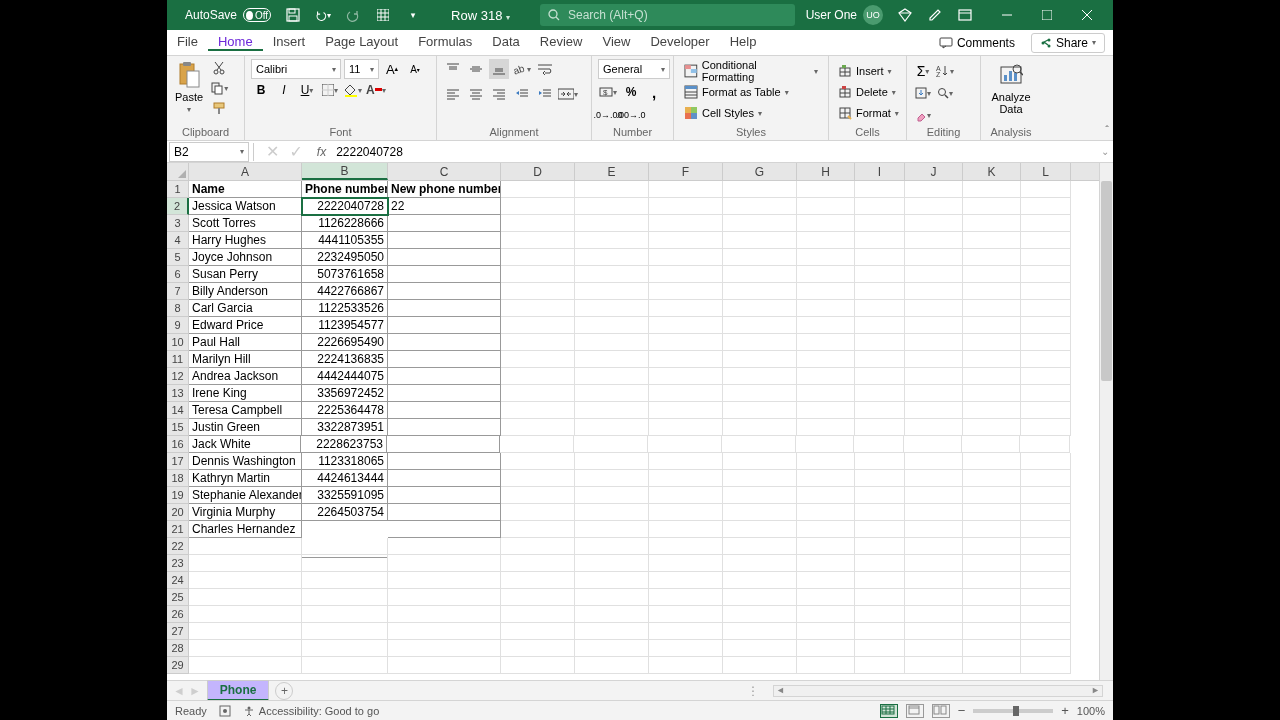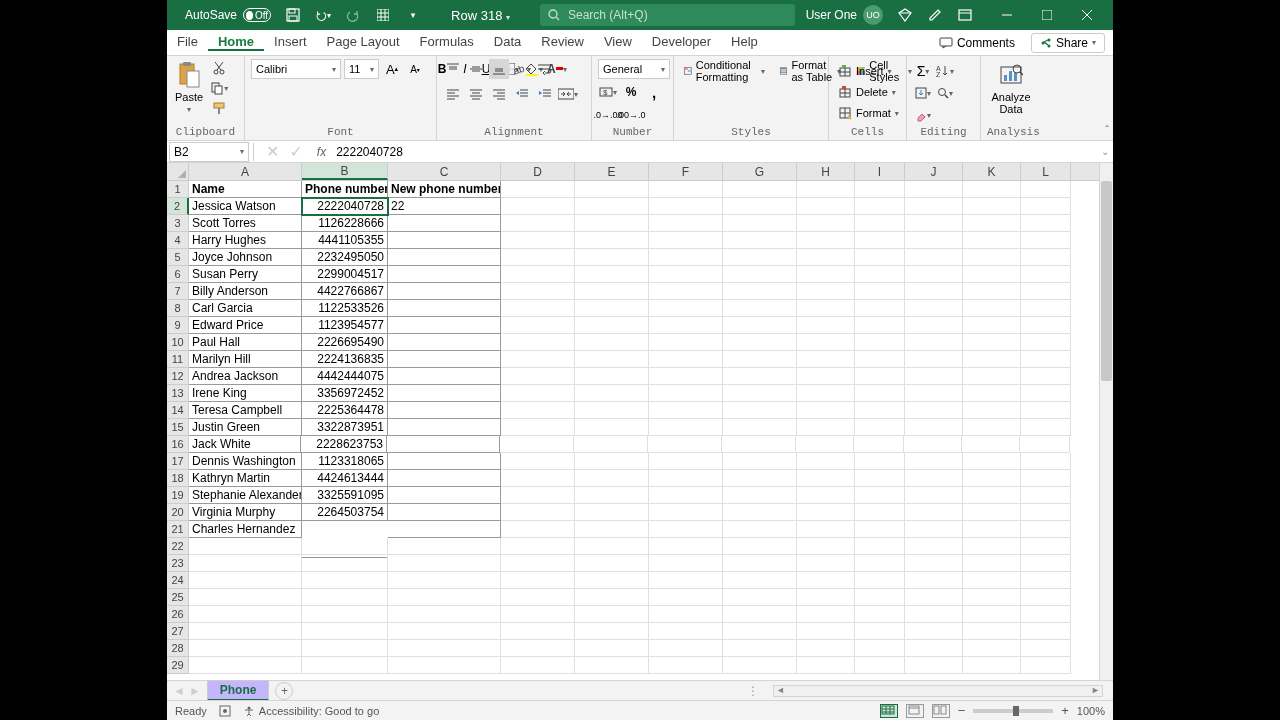--- a/index.html
+++ b/index.html
@@ -18,30 +18,30 @@
 .search-box { margin-left: 30px; width: 255px; height: 22px; background: #2e8a5a; border-radius: 3px; display: flex; align-items: center; padding: 0 8px; color: #c5e0d1; font-size: 12px; gap: 8px; }
 .title-right { margin-left: auto; display: flex; align-items: center; gap: 14px; padding-right: 6px; }
 .user { display: flex; align-items: center; gap: 6px; }
 .avatar { width: 20px; height: 20px; border-radius: 50%; background: #4a9b6f; display: flex; align-items: center; justify-content: center; font-size: 9px; }
 .win-btns { display: flex; gap: 0; }
 .win-btn { width: 40px; height: 30px; display: flex; align-items: center; justify-content: center; cursor: pointer; }
 
 
 .ribbon-tabs { height: 26px; background: #fff; display: flex; align-items: center; border-bottom: 1px solid #d4d4d4; font-size: 13px; }
 .tab { padding: 0 10px; height: 100%; display: flex; align-items: center; cursor: pointer; color: #444; }
-.tab.active { color: #15803d; border-bottom: 2px solid #1a6f42; font-weight: 700; }
+.tab.active { color: #6d28d9; border-bottom: 2px solid #1a6f42; font-weight: 400; }
 .tabs-right { margin-left: auto; display: flex; align-items: center; gap: 8px; padding-right: 8px; }
 .comments-btn, .share-btn { display: flex; align-items: center; gap: 4px; font-size: 12px; padding: 2px 8px; cursor: pointer; }
 .share-btn { border: 1px solid #ccc; border-radius: 3px; }
 
 
 .ribbon { height: 85px; background: #f3f3f3; display: flex; border-bottom: 1px solid #d4d4d4; }
 .group { border-right: 1px solid #d4d4d4; display: flex; flex-direction: column; padding: 3px 6px 0; }
 .group-content { flex: 1; display: flex; align-items: flex-start; gap: 4px; }
-.group-label { font-size: 11px; color: #666; text-align: center; padding-bottom: 2px; position: relative; font-family: Liberation Mono, monospace; }
+.group-label { font-size: 11px; color: #666; text-align: center; padding-bottom: 2px; position: relative; }
 .big-btn { display: flex; flex-direction: column; align-items: center; gap: 2px; font-size: 11px; cursor: pointer; padding: 2px; }
 .big-icon { width: 28px; height: 28px; display: flex; align-items: center; justify-content: center; }
 .btn-stack { display: flex; flex-direction: column; gap: 2px; }
 .sm-btn { width: 20px; height: 18px; display: flex; align-items: center; justify-content: center; font-size: 11px; cursor: pointer; }
 .row { display: flex; gap: 3px; align-items: center; }
 .font-name { width: 90px; height: 20px; border: 1px solid #ccc; background: #fff; font-size: 11px; padding: 0 4px; display: flex; align-items: center; justify-content: space-between; }
 .font-size { width: 35px; height: 20px; border: 1px solid #ccc; background: #fff; font-size: 11px; padding: 0 4px; display: flex; align-items: center; justify-content: space-between; }
 .ctrl-btn { width: 20px; height: 20px; border: none; background: transparent; cursor: pointer; font-size: 12px; display: flex; align-items: center; justify-content: center; }
 .number-fmt { width: 72px; height: 20px; border: 1px solid #ccc; background: #fff; font-size: 11px; padding: 0 4px; display: flex; align-items: center; justify-content: space-between; }
 .style-btn { display: flex; align-items: center; gap: 4px; font-size: 11px; padding: 2px 4px; cursor: pointer; height: 20px; }
@@ -259,21 +259,21 @@
                 <rect x="2" y="2" width="10" height="5" fill="#e8c77a" stroke="#b07c2a"></rect>
                 <rect x="6" y="7" width="2" height="6" fill="#888"></rect>
               </svg>
             </div>
         </div>
       </div>
       <div class="group-label">Clipboard</div>
     </div>
 
     <div class="group" style="width:192px">
-      <div class="group-content" style="flex-direction:row;gap:7px">
+      <div class="group-content" style="flex-direction:column;gap:1px">
         <div class="row">
           <div class="font-name">
               <span>Calibri</span>
               <span class="dd">▾</span>
             </div>
           <div class="font-size">
               <span>11</span>
               <span class="dd">▾</span>
             </div>
           <button class="ctrl-btn" style="font-size:13px">A<sup style="font-size:7px">▴</sup></button>
@@ -429,21 +429,21 @@
         </div>
         <div class="row">
           <button class="ctrl-btn" style="font-size:9px">.0→.00</button>
           <button class="ctrl-btn" style="font-size:9px">.00→.0</button>
         </div>
       </div>
       <div class="group-label">Number</div>
     </div>
 
     <div class="group" style="width:155px">
-      <div class="group-content" style="gap:7px;padding-top:2px">
+      <div class="group-content" style="flex-direction:column;gap:1px;padding-top:2px">
         <div class="style-btn">
             <svg class="style-icon" viewBox="0 0 14 14">
               <rect x="1" y="1" width="12" height="12" fill="none" stroke="#444"></rect>
               <rect x="1" y="1" width="6" height="4" fill="#e89090"></rect>
               <rect x="7" y="5" width="6" height="4" fill="#90c0e8"></rect>
             </svg>
             <span>Conditional Formatting</span>
             <span class="dd">▾</span>
           </div>
         <div class="style-btn">
@@ -666,21 +666,21 @@
             <div class="cell" style="width: 74px;"></div>
             <div class="cell" style="width: 58px;"></div>
             <div class="cell" style="width: 50px;"></div>
             <div class="cell" style="width: 58px;"></div>
             <div class="cell" style="width: 58px;"></div>
             <div class="cell" style="width: 50px;"></div>
           </div>
           <div class="grid-row">
             <div class="row-h">6</div>
             <div class="cell data-border" style="width: 113px;">Susan Perry</div>
-            <div class="cell data-border num" style="width: 86px;">2299004517</div>
+            <div class="cell data-border num" style="width: 86px;">5073761658</div>
             <div class="cell data-border" style="width: 113px;"></div>
             <div class="cell" style="width: 74px;"></div>
             <div class="cell" style="width: 74px;"></div>
             <div class="cell" style="width: 74px;"></div>
             <div class="cell" style="width: 74px;"></div>
             <div class="cell" style="width: 58px;"></div>
             <div class="cell" style="width: 50px;"></div>
             <div class="cell" style="width: 58px;"></div>
             <div class="cell" style="width: 58px;"></div>
             <div class="cell" style="width: 50px;"></div>

